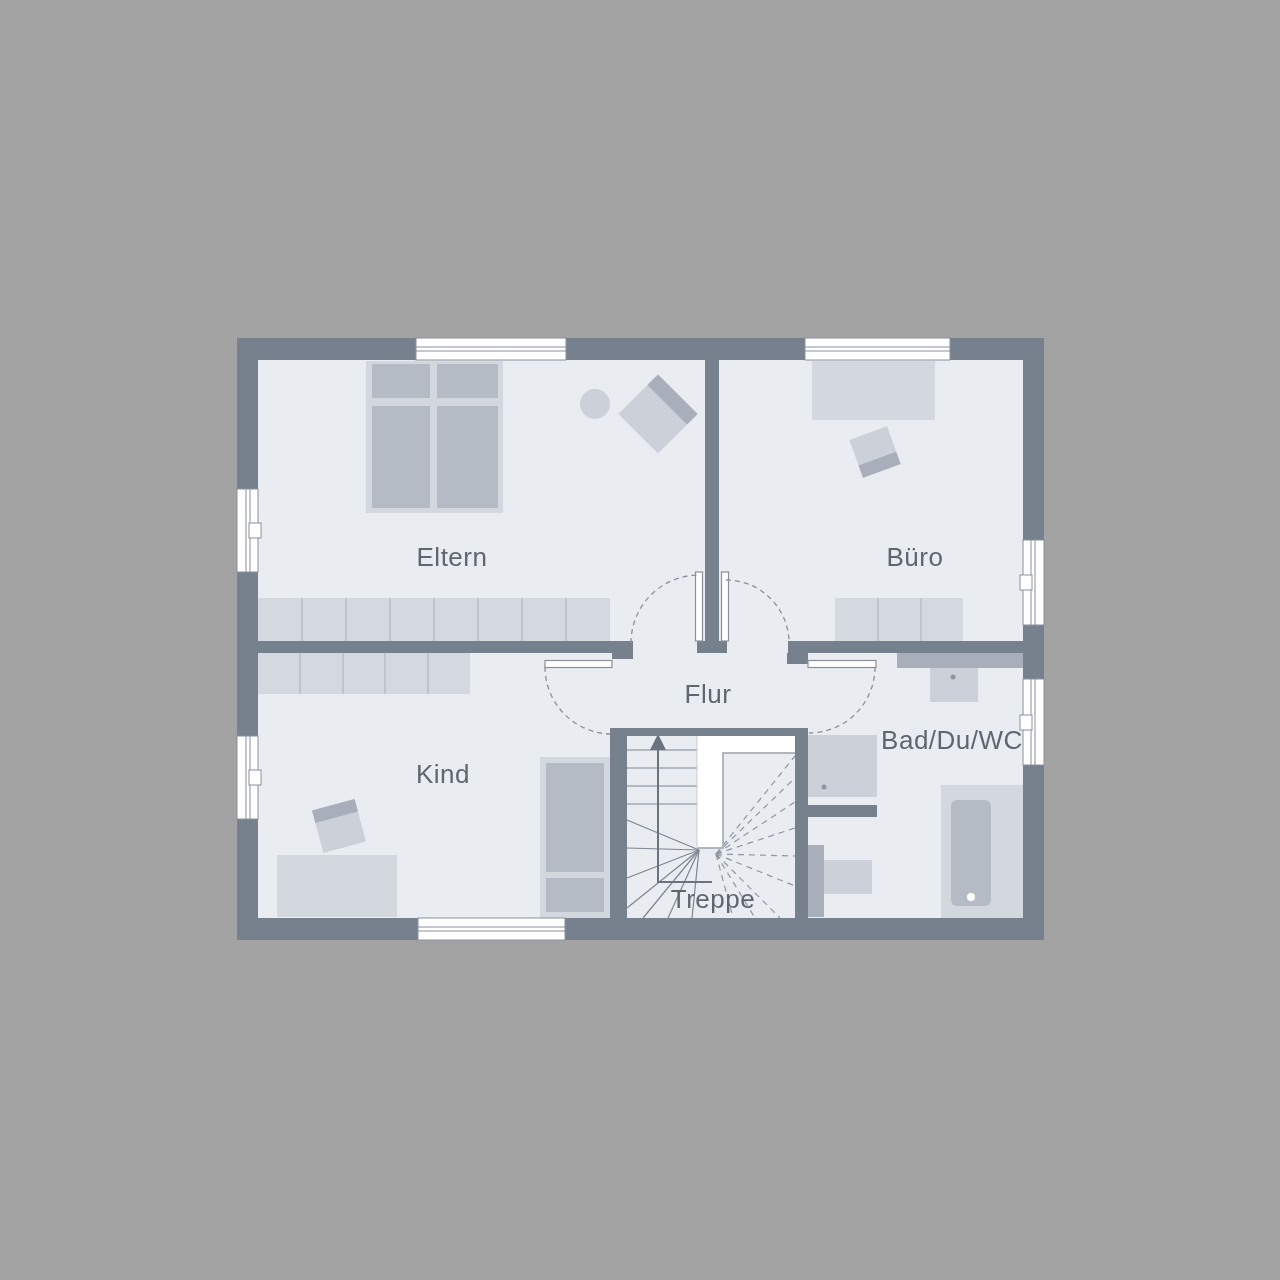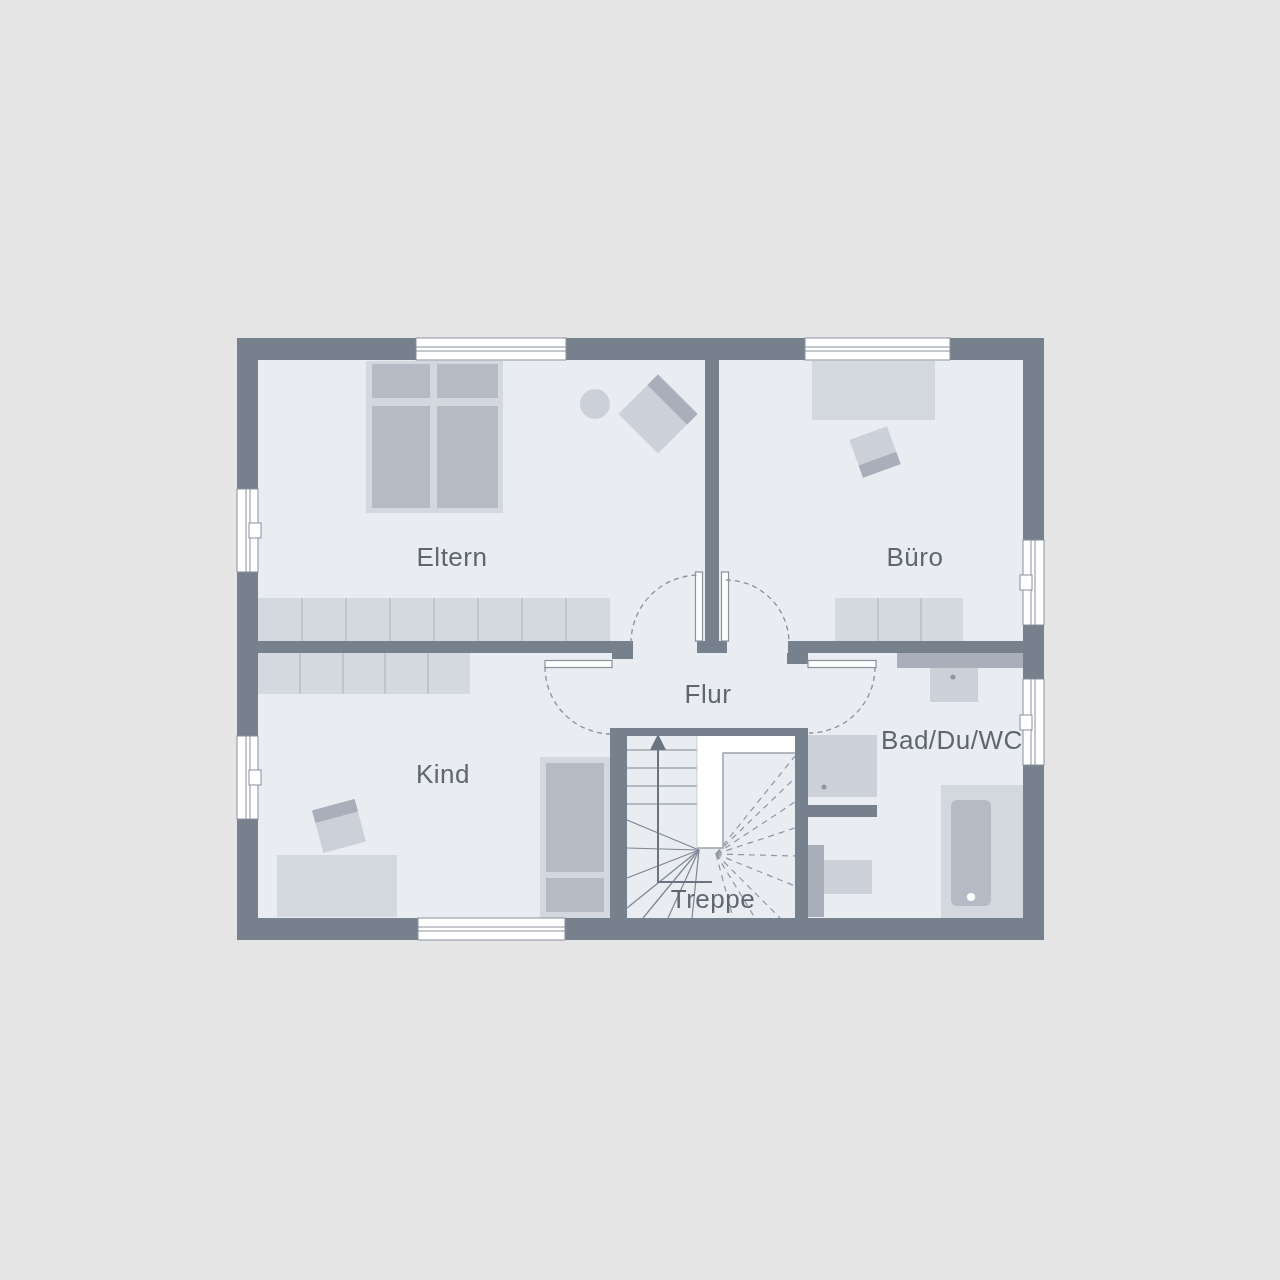--- a/index.html
+++ b/index.html
@@ -1,16 +1,16 @@
 <!DOCTYPE html>
 <html><head>
 <meta charset="utf-8">
 <style>
   html,body{margin:0;padding:0;background:#ffffff;}
-  .frame{position:relative;width:1280px;height:1280px;background:#e5e5e5;overflow:hidden;
+  .frame{position:relative;width:1280px;height:1280px;background:#a3a3a3;overflow:hidden;
          font-family:"Liberation Sans",sans-serif;}
   svg{position:absolute;left:0;top:0;}
   .fl{fill:#d3d8de}          
   .fm{fill:#b5bbc5}          
   .fc{fill:#ccd1d9}          
   .fd{fill:#a9afba}          
   .wrd{fill:#d4d8df}         
   .div{stroke:#c0c5cd;stroke-width:2}
   .win{fill:#ffffff;stroke:#8a919d;stroke-width:1}
   .winline{stroke:#8a919d;stroke-width:1;fill:none}

